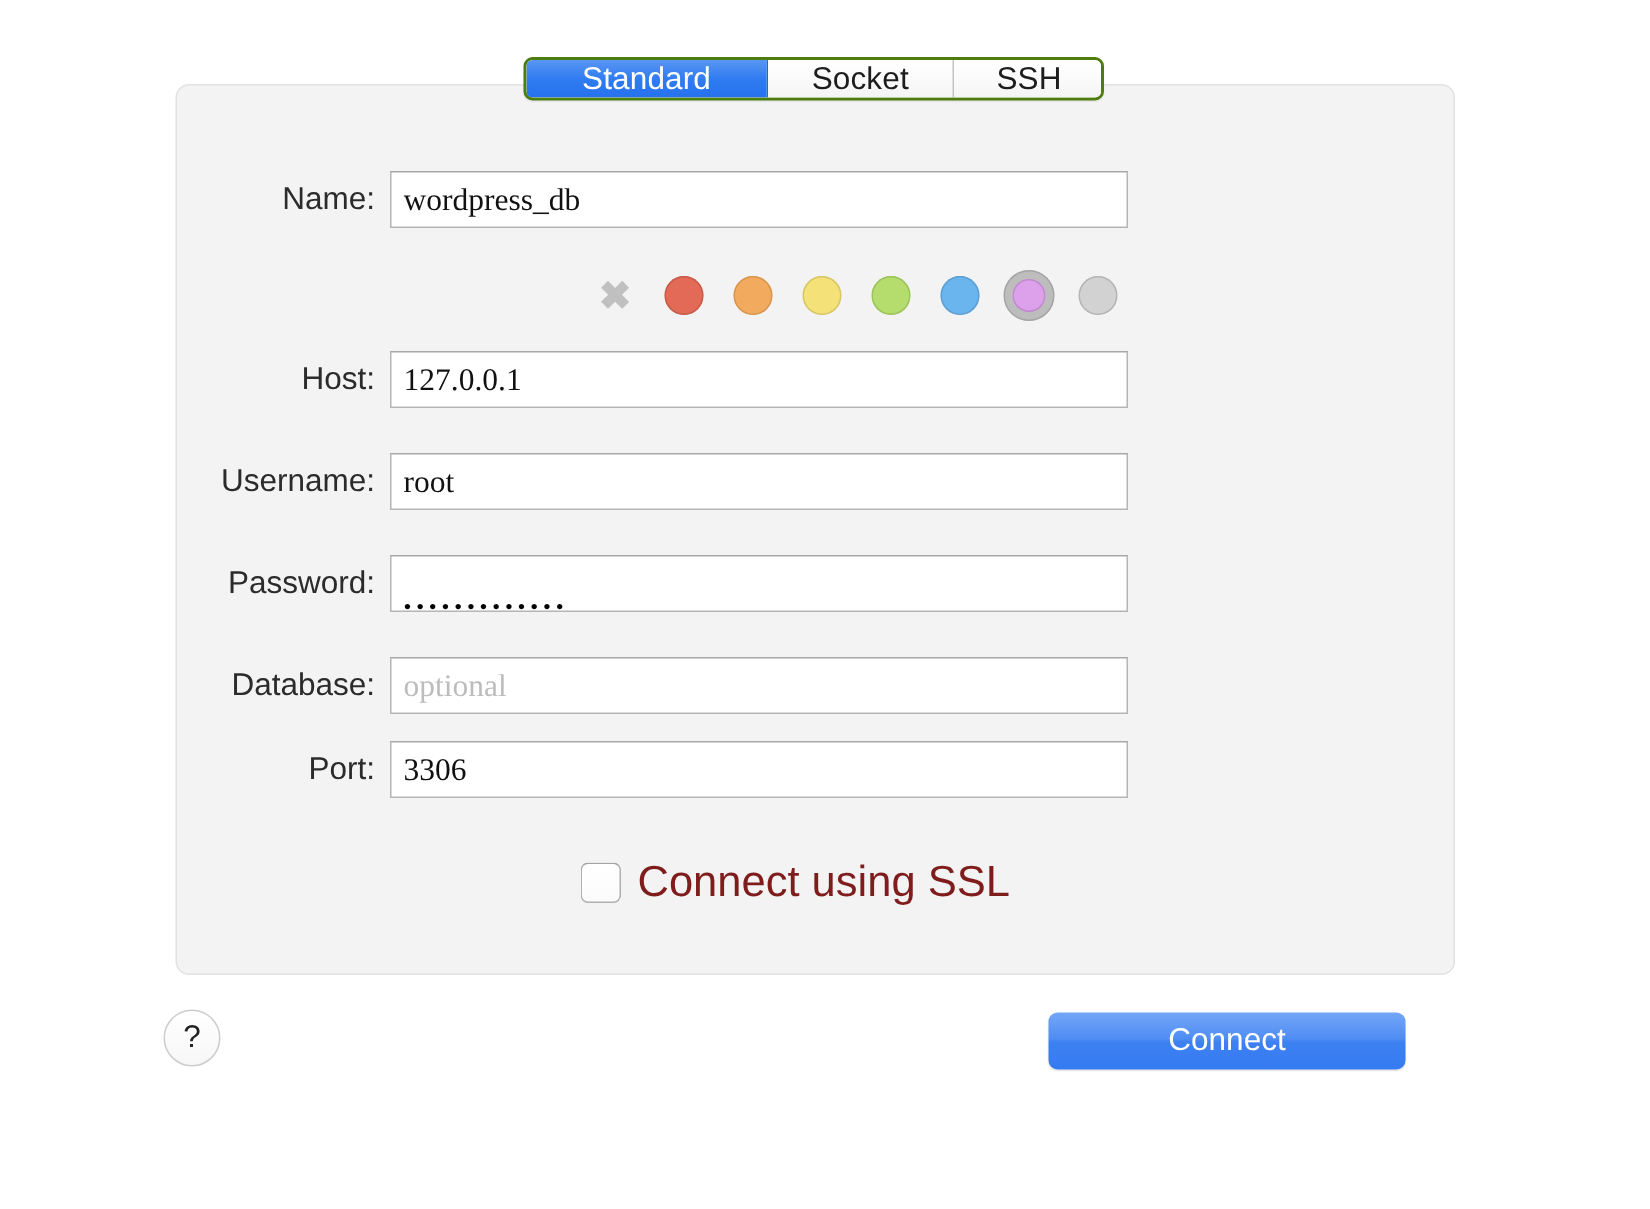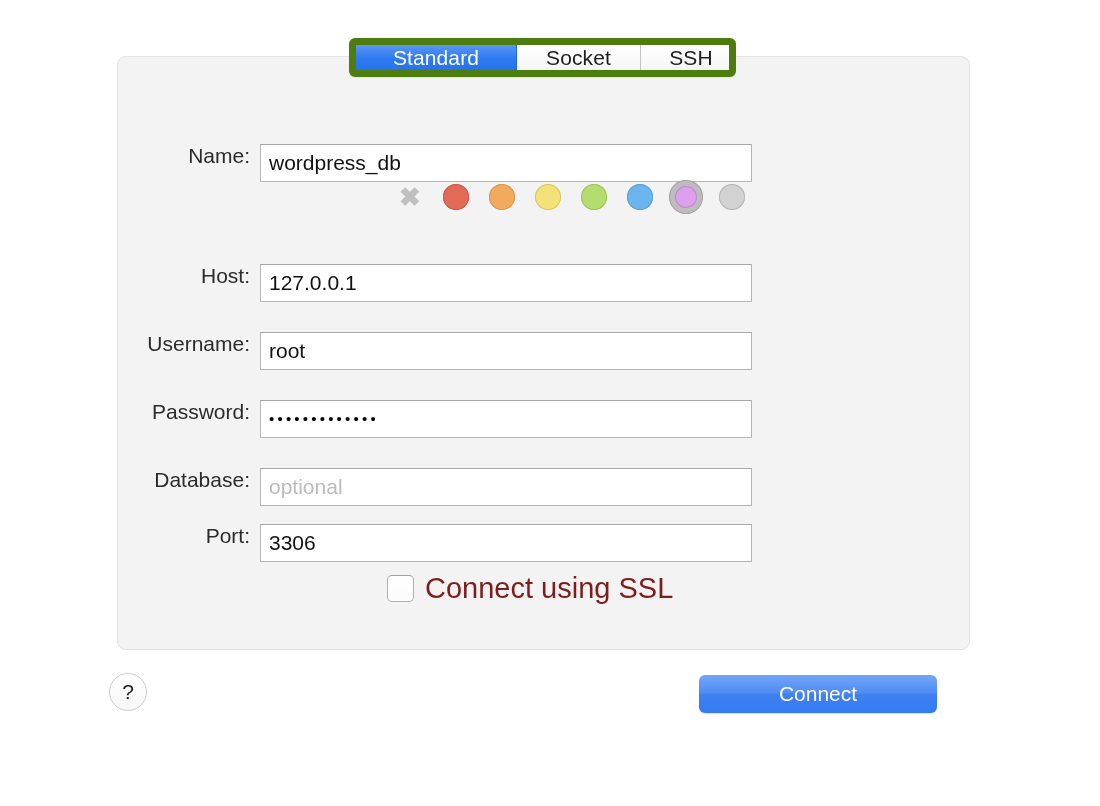--- a/index.html
+++ b/index.html
@@ -15,23 +15,23 @@
     overflow: hidden;
     position: relative;
   }
 
   
   #tab-bar {
     position: absolute;
     left: 349px;
     top: 38px;
     width: 387px;
-    height: 39px;
-    display: flex;
-    border: 7px solid #4d7c0f;
+    height: 29px;
+    display: flex;
+    border: 2px solid #4d7c0f;
     border-radius: 6px;
     overflow: hidden;
     background: #ffffff;
     box-sizing: border-box;
     box-shadow: 0 1px 1px rgba(0,0,0,0.06);
     z-index: 5;
   }
   .tab {
     flex: 0 0 auto;
     display: flex;
@@ -68,42 +68,42 @@
     box-sizing: border-box;
   }
 
   
   .form-row {
     position: absolute;
     left: 0;
     width: 100%;
     height: 38px;
     display: flex;
-    margin-top: 30px;
+    align-items: center;
   }
   .field-label {
     width: 260px;    
     text-align: right;
     padding-right: 10px;
     box-sizing: border-box;
     font-size: 21px;
     color: #2b2b2b;
     white-space: nowrap;
   }
   .field-input {
     width: 492px;
     height: 38px;
     box-sizing: border-box;
     border: 1px solid #b5b5b5;
     border-top-color: #a8a8a8;
     background: #ffffff;
     font-size: 21px;
     color: #111111;
-    font-family: Liberation Sans, sans-serif;
-    padding: 0 8px;
+    font-family: Liberation Serif, serif;
+    padding: 16px 8px;
     outline: none;
     border-radius: 0;
     line-height: 36px;
   }
   .field-input::placeholder { color: #bcbcbc; }
 
   
   .pw-dots {
     font-size: 15px;
     letter-spacing: 3.2px;

